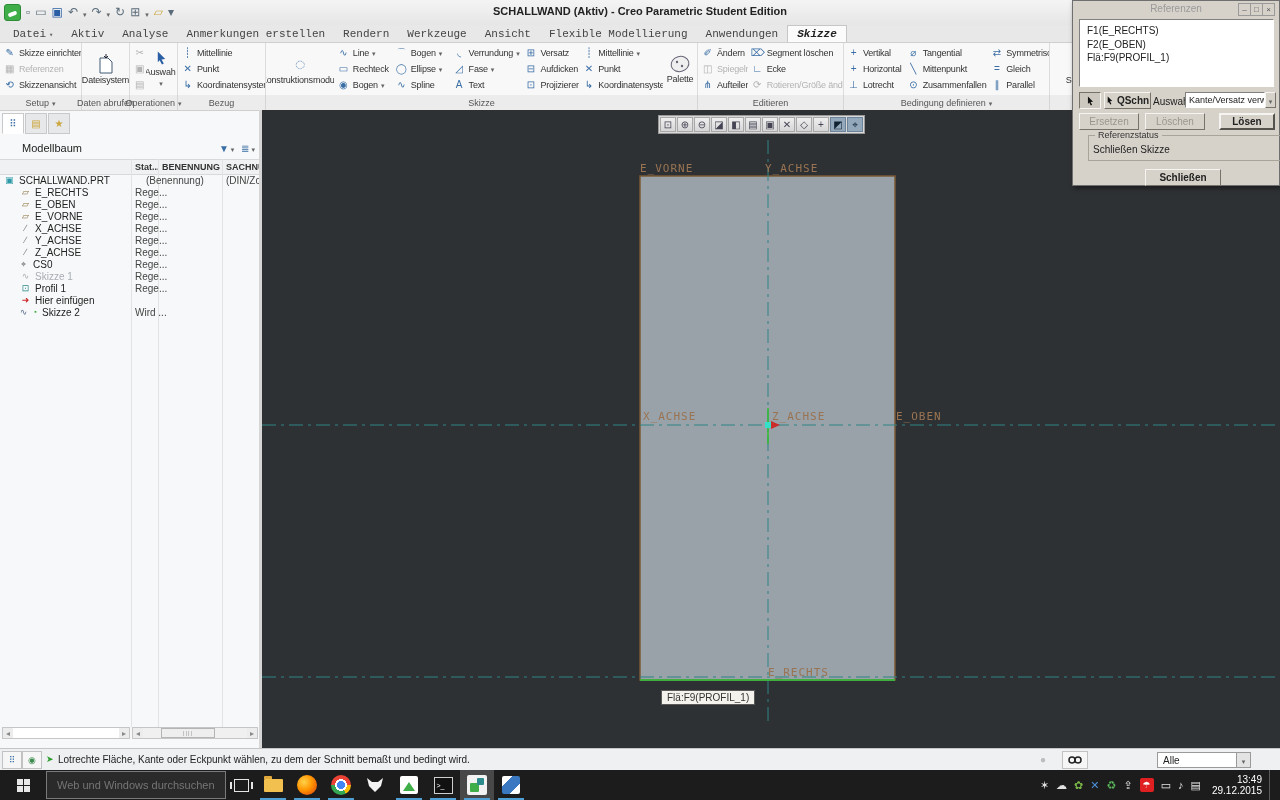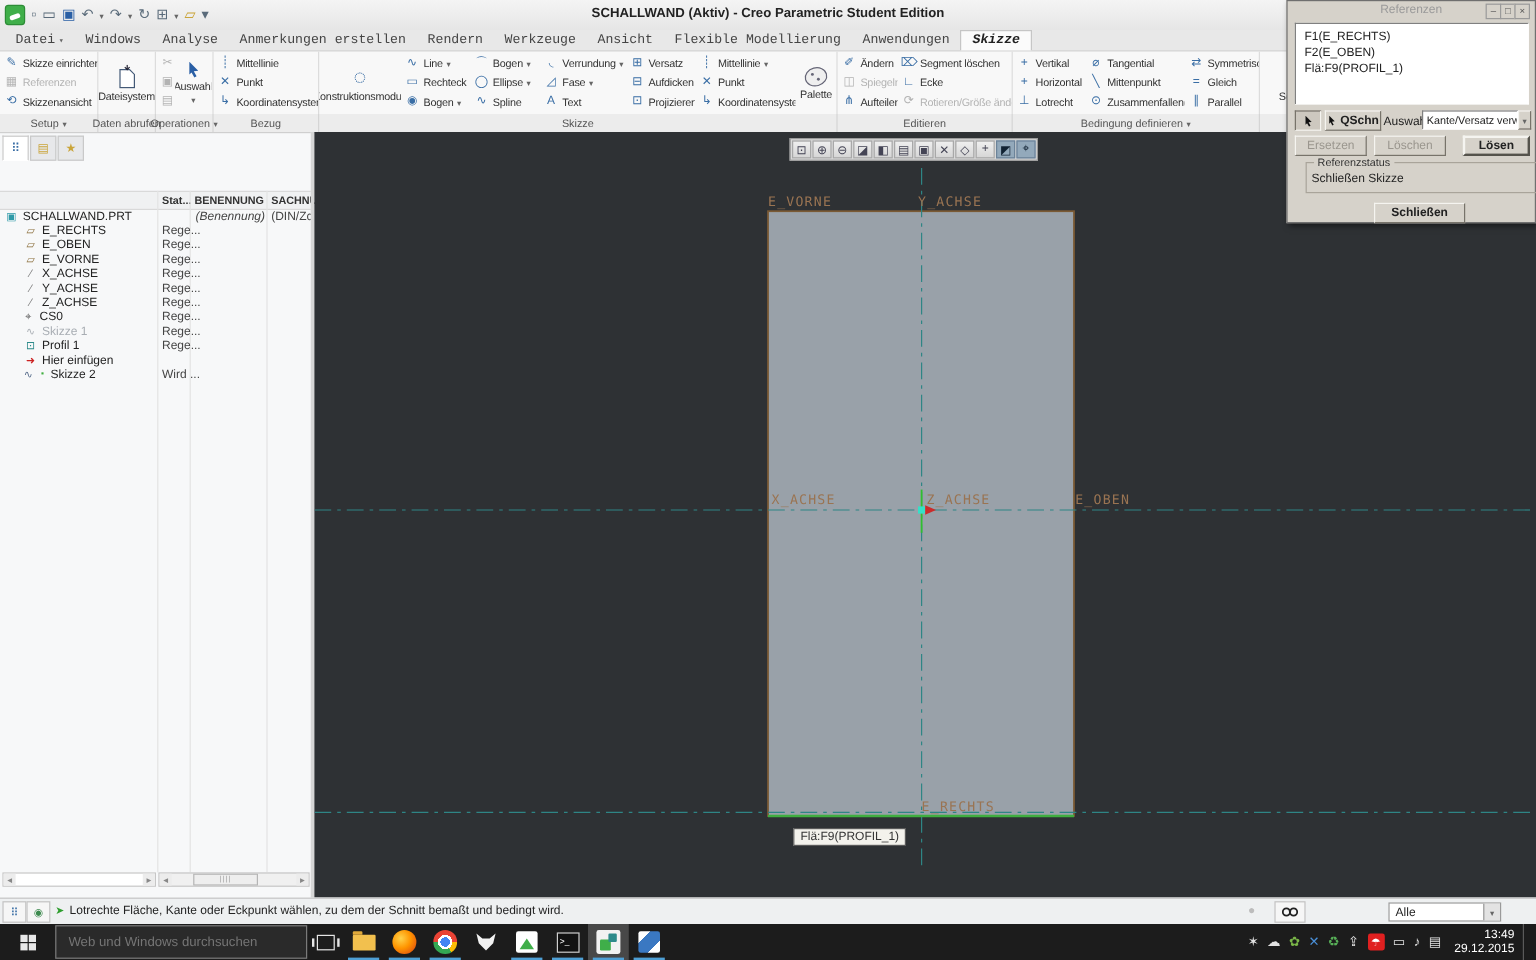--- a/index.html
+++ b/index.html
@@ -37,21 +37,21 @@
   #phead{position:absolute;left:0;top:28px;width:259px;height:18px;display:flex;align-items:center;}
   #phead .ttl{font-size:11px;color:#222;margin-left:22px;}
   #phead .hic{margin-left:auto;font-size:10px;color:#3a6ea5;display:flex;align-items:center;gap:2px;padding:0 4px;}
   #pcols{position:absolute;left:0;top:48px;width:259px;height:14px;border-top:1px solid #d9d9d9;border-bottom:1px solid #d9d9d9;background:#f0f1f2;font-size:9px;font-weight:bold;color:#333;}
   #pcols span{position:absolute;top:2px;white-space:nowrap;}
   .vline{position:absolute;top:48px;height:568px;width:1px;background:#e3e3e3;}
   #prows{position:absolute;left:0;top:63px;width:259px;font-size:10px;color:#222;}
   .trow{position:relative;height:12px;display:flex;align-items:center;gap:4px;white-space:nowrap;}
   .tic{display:inline-block;width:11px;text-align:center;font-size:9px;line-height:10px;flex:none;}
   .tstat{position:absolute;left:135px;color:#444;text-align:center;}
-  .tb2{position:absolute;left:163px;color:#444;font-style:italic;}
+  .tb2{position:absolute;left:146px;color:#444;}
   .tb3{position:absolute;left:226px;color:#444;overflow:hidden;width:33px;}
   .gray,.gray .tic{color:#a8adb3 !important;}
   .hsb{position:absolute;top:616px;height:12px;border:1px solid #c6c6c6;background:#fff;display:flex;align-items:center;box-sizing:border-box;font-size:8px;color:#888;}
   .hsb .sarr{width:10px;text-align:center;background:#ececec;height:100%;display:flex;align-items:center;justify-content:center;}
   .hsb .thumb{height:8px;width:52px;border:1px solid #b5b5b5;background:#eee;margin-left:18px;display:flex;align-items:center;justify-content:center;font-size:6px;color:#999;letter-spacing:1px;}
   #splitter{left:259px;top:110px;width:3px;height:638px;background:#d6d6d6;}
   
   #canvas{left:262px;top:110px;width:1018px;height:638px;background:#2e3134;overflow:hidden;}
   #ctoolbar{position:absolute;left:396px;top:5px;display:flex;gap:1px;background:#d9d9d9;border:1px solid #9a9a9a;padding:1px;}
   .ctb{width:16px;height:15px;background:linear-gradient(#efefef,#d6d6d6);border:1px solid #a8a8a8;display:flex;align-items:center;justify-content:center;font-size:10px;color:#445;box-sizing:border-box;}
@@ -73,21 +73,21 @@
   
   #statusbar{left:0;top:748px;width:1280px;height:22px;background:#eef0f1;border-top:1px solid #c5c5c5;box-sizing:border-box;font-size:10px;color:#222;}
   .stbtn{position:absolute;top:2px;width:18px;height:16px;border:1px solid #c2c2c2;background:#f6f6f6;display:flex;align-items:center;justify-content:center;font-size:9px;}
   #sfilter{position:absolute;left:1157px;top:3px;width:94px;height:16px;background:#fff;border:1px solid #9a9a9a;display:flex;align-items:center;box-sizing:border-box;font-size:10px;}
   #sfilter .fv{padding-left:5px;flex:1;}
   #sfilter .farr{width:14px;height:100%;background:#e3e3e3;border-left:1px solid #9a9a9a;display:flex;align-items:center;justify-content:center;box-sizing:border-box;}
   
   #taskbar{left:0;top:770px;width:1280px;height:30px;background:#1c1c1c;display:flex;align-items:center;}
   #startbtn{width:46px;height:30px;display:flex;align-items:center;justify-content:center;}
   #winlogo{width:13px;height:13px;background-image:linear-gradient(#e8e8e8,#e8e8e8),linear-gradient(#e8e8e8,#e8e8e8),linear-gradient(#e8e8e8,#e8e8e8),linear-gradient(#e8e8e8,#e8e8e8);background-size:6px 6px;background-position:0 0,7px 0,0 7px,7px 7px;background-repeat:no-repeat;}
-  #tsearch{width:210px;height:28px;background:#2a2a2a;border:1px solid #7a7a7a;color:#a9a9a9;font-size:11px;padding-left:10px;box-sizing:border-box;font-family:"Liberation Sans",sans-serif;}
+  #tsearch{width:180px;height:28px;background:#2a2a2a;border:1px solid #7a7a7a;color:#a9a9a9;font-size:11px;padding-left:10px;box-sizing:border-box;font-family:"Liberation Sans",sans-serif;}
   #taskview{width:30px;height:30px;display:flex;align-items:center;justify-content:center;}
   #taskview .tv{width:13px;height:11px;border:1px solid #e5e5e5;position:relative;}
   #taskview .tv::before,#taskview .tv::after{content:"";position:absolute;top:2px;width:2px;height:7px;background:#e5e5e5;}
   #taskview .tv::before{left:-5px}#taskview .tv::after{right:-5px}
   .tcell{width:34px;height:30px;display:flex;align-items:center;justify-content:center;position:relative;}
   .tcell.activecell{background:#484848;}
   .tcell .runbar{position:absolute;bottom:0;left:4px;width:26px;height:2px;background:#4e9fd4;}
   .appic{width:21px;height:21px;display:flex;align-items:center;justify-content:center;}
   .folderic{width:19px;height:13px;background:#f2c04e;border-radius:1px;position:relative;}
   .folderic::before{content:"";position:absolute;left:0;top:-3px;width:8px;height:3px;background:#e0a93a;border-radius:1px 1px 0 0;}
@@ -127,21 +127,21 @@
     <span class="qic">▾</span>
   </div>
 </div>
 
 <div class="abs" id="tabrow">
   <div class="tab">
       <span>Datei</span>
       <span class="dd"></span>
     </div>
   <div class="tab">
-      <span>Windows</span>
+      <span>Aktiv</span>
     </div>
   <div class="tab">
       <span>Analyse</span>
     </div>
   <div class="tab">
       <span>Anmerkungen erstellen</span>
     </div>
   <div class="tab">
       <span>Rendern</span>
     </div>
@@ -439,20 +439,24 @@
   <div id="ptabs">
     <div class="ptab active">
         <span style="color:#3a6ea5">⠿</span>
       </div>
     <div class="ptab">
         <span style="color:#caa53a">▤</span>
       </div>
     <div class="ptab">
         <span style="color:#caa53a">★</span>
       </div>
+  </div>
+  <div id="phead">
+    <span class="ttl">Modellbaum</span>
+    <span class="hic"><span>▼</span><span class="dd"></span>&nbsp;<span>≣</span><span class="dd"></span></span>
   </div>
   <div id="pcols">
     <span style="left:135px">Stat...</span>
     <span style="left:162px">BENENNUNG</span>
     <span style="left:226px">SACHNU</span>
   </div>
   <div class="vline" style="left:131px"></div>
   <div class="vline" style="left:158px"></div>
   <div class="vline" style="left:222px"></div>
   <div id="prows">

